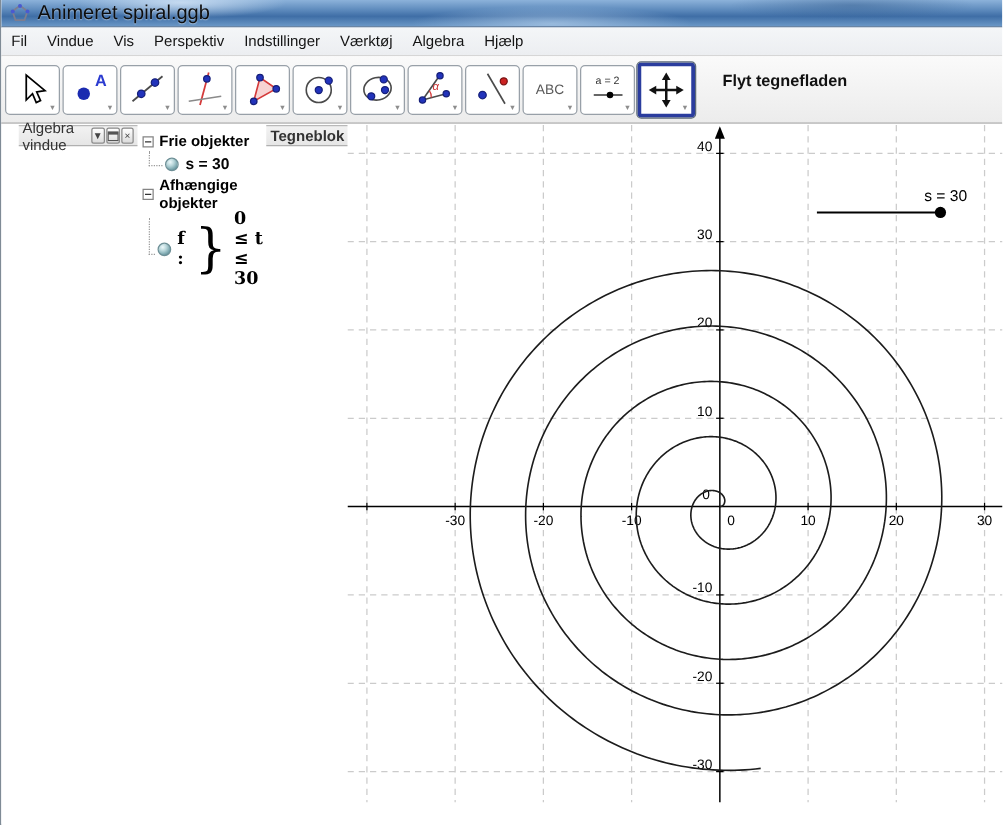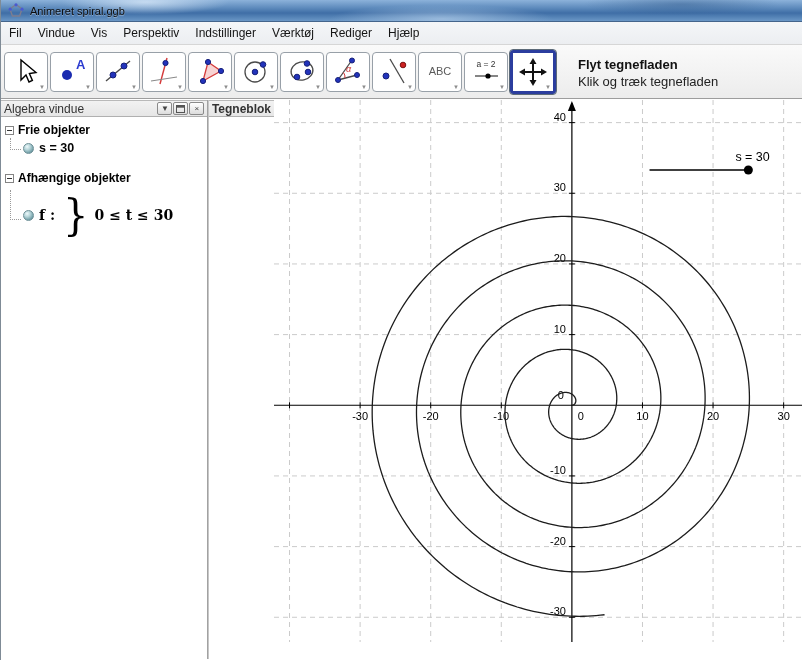--- a/index.html
+++ b/index.html
@@ -12,21 +12,21 @@
   .titlebar{
     height:22px;display:flex;align-items:center;padding-left:7px;gap:6px;
     background:
       radial-gradient(ellipse 120px 18px at 18% 10%, rgba(220,235,250,.75), rgba(220,235,250,0) 70%),
       radial-gradient(ellipse 160px 20px at 55% 90%, rgba(190,215,240,.6), rgba(190,215,240,0) 70%),
       radial-gradient(ellipse 140px 16px at 85% 20%, rgba(30,70,120,.35), rgba(30,70,120,0) 70%),
       linear-gradient(180deg,#8cb2da 0%,#5d8abc 38%,#3f6ea6 62%,#6a97c6 100%);
     border-bottom:1px solid #3b5color;
     border-bottom:1px solid #44658c;
   }
-  .title-text{font-size:11px;color:#0d0d0d;text-shadow:0 1px 1px rgba(255,255,255,.45);}
+  .title-text{font-size:16px;color:#0d0d0d;text-shadow:0 1px 1px rgba(255,255,255,.45);}
   
   .menubar{
     height:23px;background:linear-gradient(180deg,#f4f6f8,#eceef1);
     display:flex;align-items:center;border-bottom:1px solid #d6d6d6;
   }
   .menu-item{font-size:12px;color:#141414;padding:3px 8px;cursor:default;}
   
   .toolbar{
     height:54px;background:linear-gradient(180deg,#fafafa,#ececec);
     border-bottom:1px solid #9d9d9d;display:flex;align-items:flex-start;padding:7px 0 0 3px;
@@ -39,21 +39,21 @@
   .tool-button.selected{
     width:46px;height:44px;margin-top:-2px;border:3px solid #2b3d9e;outline:1px solid #5c6a78;
     border-radius:3px;
   }
   .dd{position:absolute;right:2px;bottom:1px;font-size:6px;color:#8d8d8d;line-height:6px;}
   .tool-help{margin-left:20px;padding-top:4px;}
   .tool-help-title{font-size:13px;font-weight:bold;color:#111;line-height:17px;}
   .tool-help-sub{font-size:13px;color:#222;line-height:17px;}
   
   .content{display:flex;height:560px;border-top:1px solid #ffffff;}
-  .algebra-panel{width:270px;background:#fff;display:flex;flex-direction:column;}
+  .algebra-panel{width:270px;background:#fff;display:flex;padding-left:14px;}
   .panel-header{
     height:17px;background:linear-gradient(180deg,#f2f2f2,#e6e6e6);
     border-top:1px solid #b9b9b9;border-bottom:1px solid #b0b0b0;
     display:flex;align-items:center;font-size:12px;color:#333;padding:0 3px;
   }
   .panel-header .spacer{flex:1;}
   .win-btn{
     width:15px;height:13px;border:1px solid #8a8a8a;border-radius:2px;margin-left:1px;
     background:linear-gradient(180deg,#ffffff,#dcdcdc);display:flex;align-items:center;justify-content:center;
     font-size:8px;color:#444;line-height:8px;
@@ -105,21 +105,21 @@
     <span class="title-text">Animeret spiral.ggb</span>
   </div>
 
   <div class="menubar" id="menubar">
       <span class="menu-item">Fil</span>
       <span class="menu-item">Vindue</span>
       <span class="menu-item">Vis</span>
       <span class="menu-item">Perspektiv</span>
       <span class="menu-item">Indstillinger</span>
       <span class="menu-item">Værktøj</span>
-      <span class="menu-item">Rediger</span>
+      <span class="menu-item">Algebra</span>
       <span class="menu-item">Hjælp</span>
     </div>
 
   <div class="toolbar">
     <div id="toolbuttons" style="display:flex;align-items:flex-start;">
         <div class="tool-button">
           <svg width="30" height="30" viewBox="0 0 30 30">
             <path d="M10,3 L10,23 L15,18 L18,25 L21.4,23.4 L18.4,16.6 L25,15.5 Z" fill="#fff" stroke="#000" stroke-width="1.4"></path>
           </svg>
           <span class="dd">▼</span>
@@ -214,21 +214,20 @@
             <polygon points="15,1 11.5,7 18.5,7" fill="#111"></polygon>
             <polygon points="15,29 11.5,23 18.5,23" fill="#111"></polygon>
             <polygon points="1,15 7,11.5 7,18.5" fill="#111"></polygon>
             <polygon points="29,15 23,11.5 23,18.5" fill="#111"></polygon>
           </svg>
           <span class="dd">▼</span>
         </div>
       </div>
     <div class="tool-help">
       <div class="tool-help-title">Flyt tegnefladen</div>
-      <div class="tool-help-sub">Klik og træk tegnefladen</div>
     </div>
   </div>
 
   <div class="content">
 
     <div class="algebra-panel">
       <div class="panel-header">
         <span>Algebra vindue</span>
         <span class="spacer"></span>
         <span class="win-btn">▼</span>
@@ -244,21 +243,21 @@
       <div class="tree">
         <div class="tree-group">
           <span class="expand-box"></span>
           <span>Frie objekter</span>
         </div>
         <div class="tree-item">
           <span class="tree-l"></span>
           <span class="marble"></span>
           <span class="item-text">s = 30</span>
         </div>
-        <div class="tree-group" style="margin-top:12px;">
+        <div class="tree-group" style="margin-top:6px;">
           <span class="expand-box"></span>
           <span>Afhængige objekter</span>
         </div>
         <div class="formula-row">
           <span class="tree-l" style="height:30px;margin-bottom:20px;"></span>
           <span class="marble"></span>
           <span class="math fname">f :</span>
           <span class="brace">}</span>
           <span class="math fcond">0 ≤ t ≤ 30</span>
         </div>

